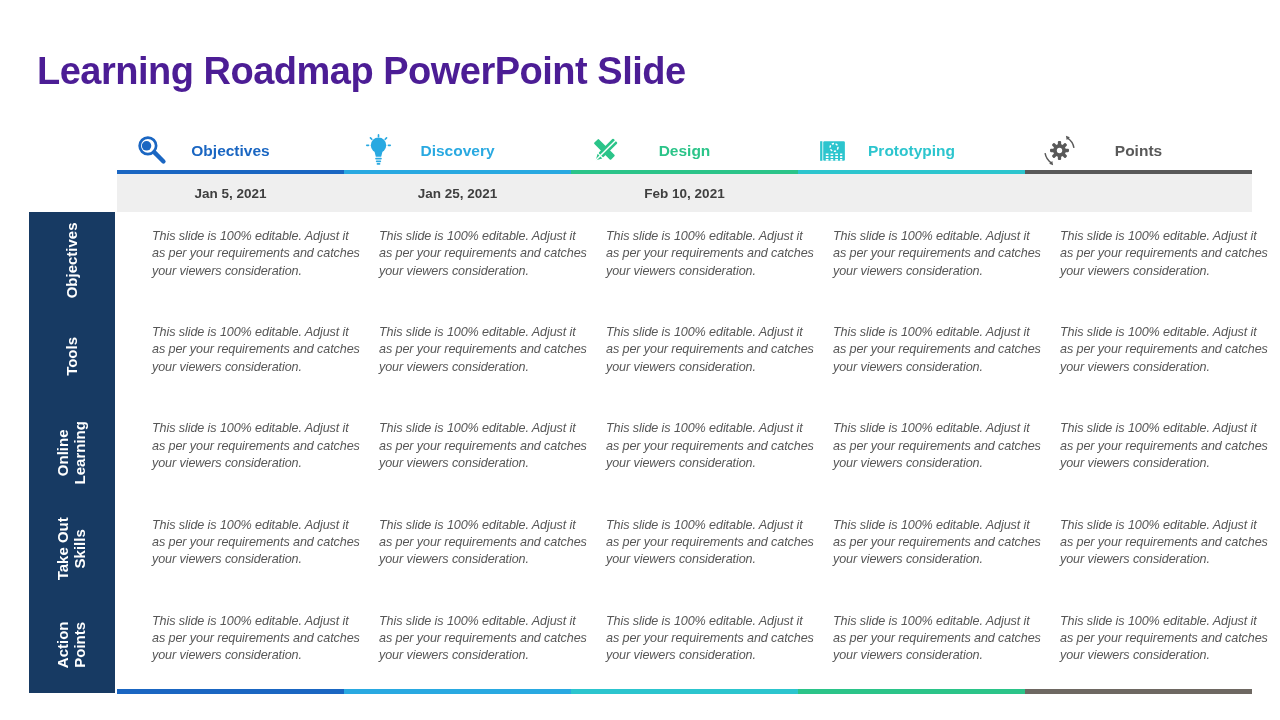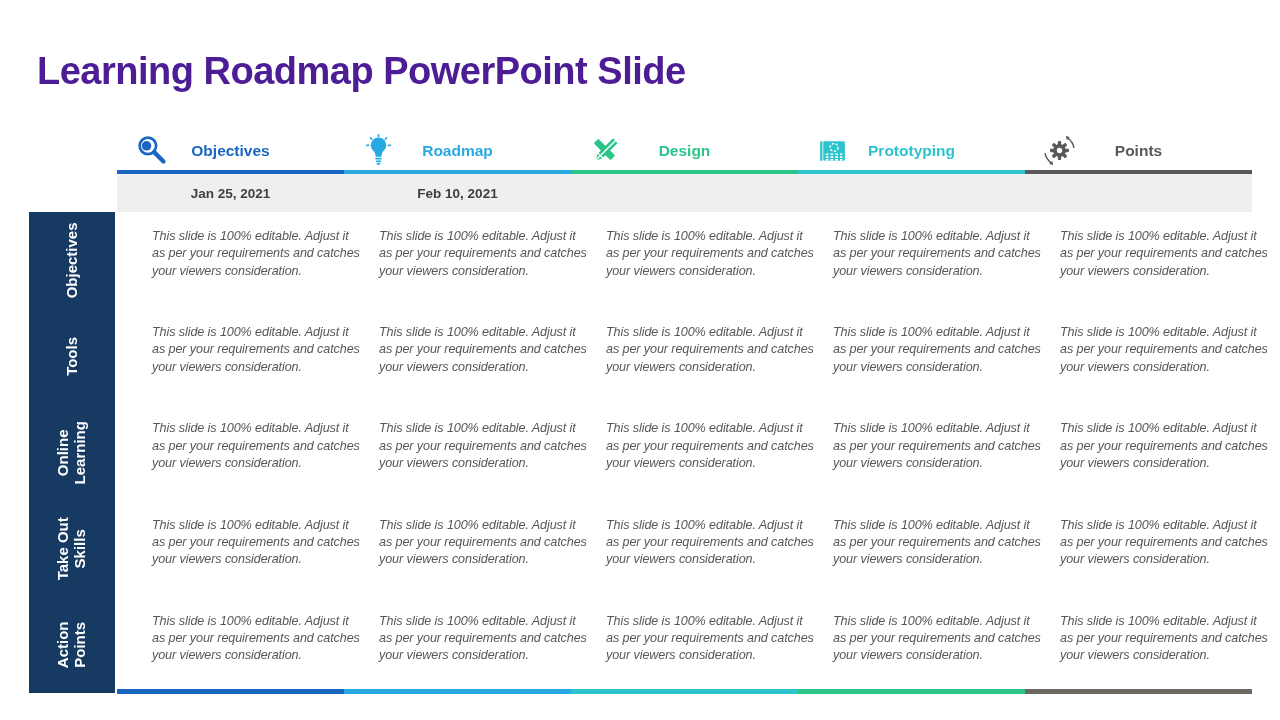--- a/index.html
+++ b/index.html
@@ -85,21 +85,21 @@
           </g>
           <g stroke="currentColor" stroke-width="1.6" stroke-linecap="round">
             <line x1="16" y1="0.9" x2="16" y2="2.6"></line>
             <line x1="8.2" y1="3.8" x2="9.5" y2="5.1"></line>
             <line x1="23.8" y1="3.8" x2="22.5" y2="5.1"></line>
             <line x1="4.6" y1="11" x2="6.4" y2="11"></line>
             <line x1="25.6" y1="11" x2="27.4" y2="11"></line>
           </g>
         </svg>
       </span>
-      <span class="hlabel">Roadmap</span>
+      <span class="hlabel">Discovery</span>
     </div>
     <div class="col-head" style="--c: #2BC489;">
       <span class="hicon">
         <svg viewBox="0 0 32 32">
           <g fill="currentColor">
             <g transform="rotate(45 16 16)">
               <rect x="12.8" y="2.5" width="6.4" height="20" rx="1"></rect>
               <path d="M12.8 23.6 L16 29.4 L19.2 23.6 Z"></path>
             </g>
             <g transform="rotate(-45 16 16)">
@@ -143,20 +143,21 @@
           </g>
           <path d="M22.2 1.6 L26 3.2 L23 5.8 Z" fill="currentColor"></path>
           <path d="M9.8 30.4 L6 28.8 L9 26.2 Z" fill="currentColor"></path>
         </svg>
       </span>
       <span class="hlabel">Points</span>
     </div>
   </div>
 
   <div class="date-row">
+    <div class="date-cell">Jan 5, 2021</div>
     <div class="date-cell">Jan 25, 2021</div>
     <div class="date-cell">Feb 10, 2021</div>
   </div>
 
   <div class="sidebar">
     <div class="row-head">
         <span class="rlabel">Objectives</span>
       </div>
     <div class="row-head">
         <span class="rlabel">Tools</span>

